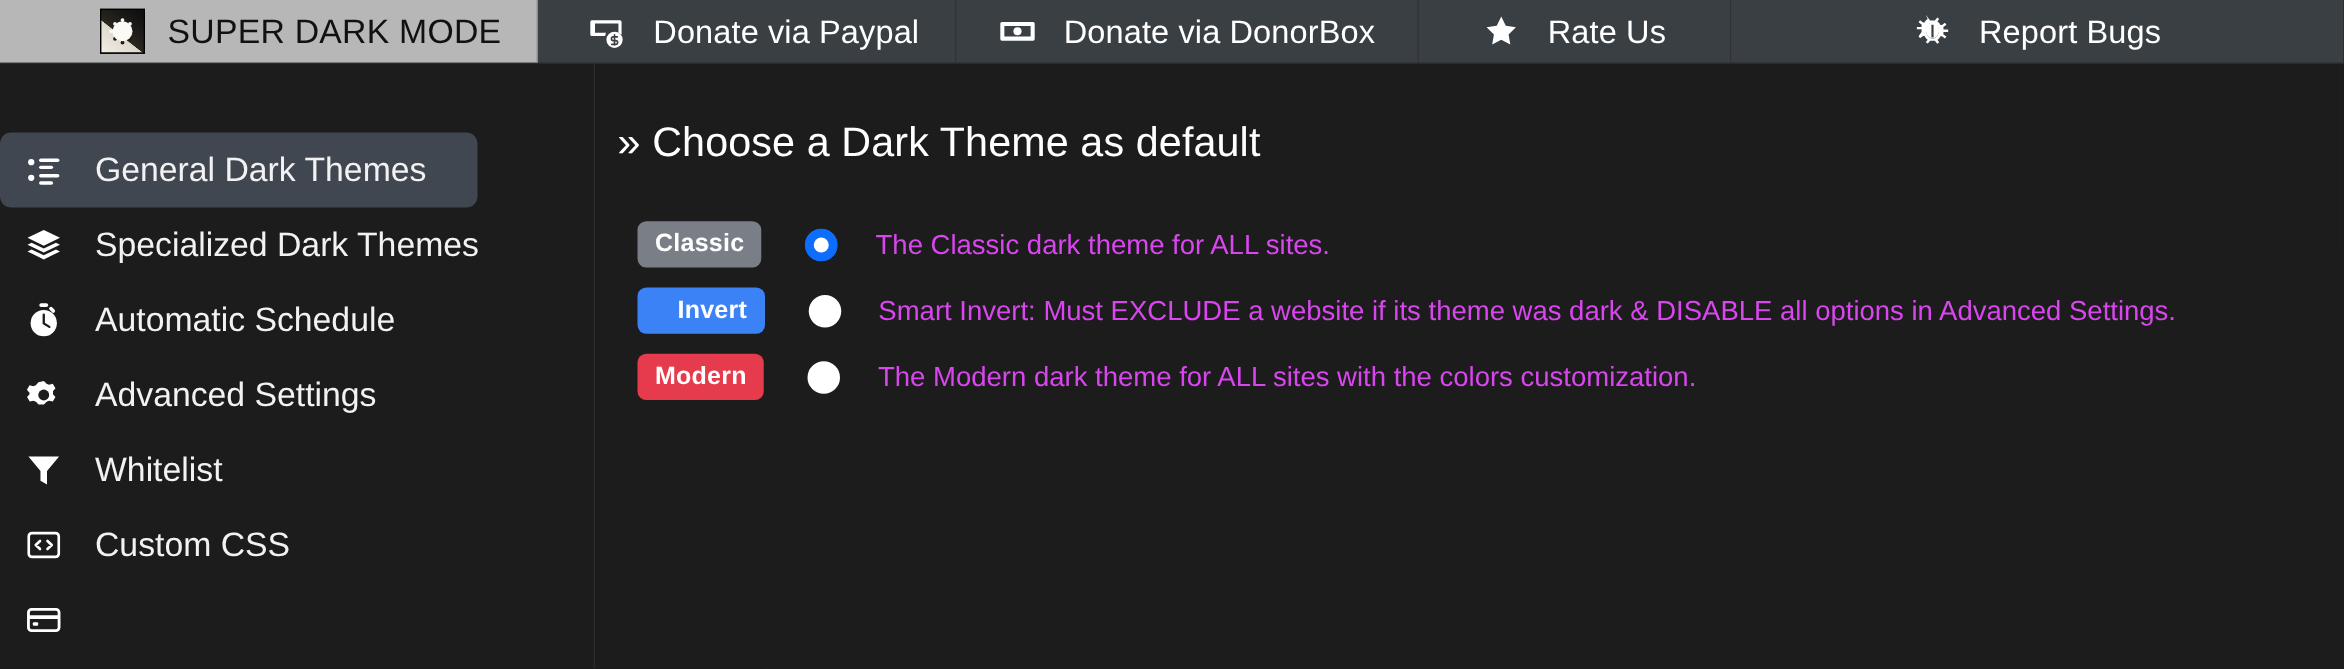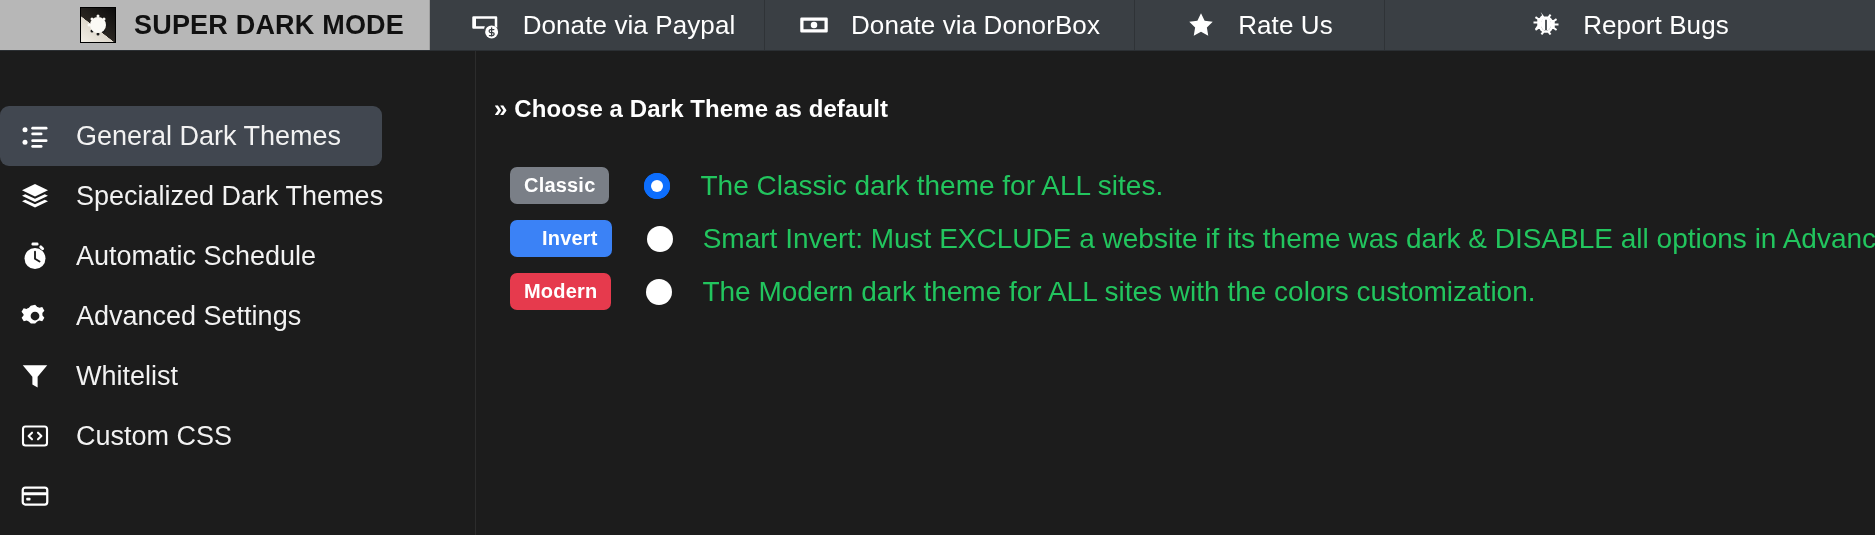--- a/index.html
+++ b/index.html
@@ -46,21 +46,21 @@
     padding: 0 20px;
     white-space: nowrap;
     cursor: pointer;
     user-select: none;
   }
 
   .nav-tab.brand {
     flex: 0 0 430px;
     background: #b7b7b7;
     color: #111111;
-    font-weight: 700;
+    font-weight: 400;
     font-size: 27px;
     letter-spacing: 0.2px;
     gap: 18px;
     justify-content: flex-start;
     padding-left: 80px;
     border-right: 1px solid #9f9f9f;
   }
 
   .nav-tab.t-paypal   { flex: 0 0 335px; padding-left: 32px; }
   .nav-tab.t-donorbox { flex: 0 0 370px; }
@@ -161,22 +161,22 @@
 
   
   .main {
     flex: 1 1 auto;
     padding: 44px 0 0 16px;
     min-width: 0;
   }
 
   .panel-title {
     color: #ffffff;
-    font-size: 24px;
-    font-weight: 700;
+    font-size: 33px;
+    font-weight: 400;
     letter-spacing: 0.1px;
     margin: 0 0 44px 2px;
     white-space: nowrap;
   }
 
   .options { display: flex; flex-direction: column; gap: 16px; }
 
   .option-row {
     display: flex;
     align-items: center;
@@ -218,22 +218,22 @@
   .radio.checked::after {
     content: "";
     position: absolute;
     left: 7px; top: 7px;
     width: 12px; height: 12px;
     border-radius: 50%;
     background: #ffffff;
   }
 
   .option-text {
-    color: #22c55e;
-    font-size: 28px;
+    color: #d946ef;
+    font-size: 22px;
     font-weight: 400;
     margin-left: 30px;
     line-height: 1;
   }
 
   svg { display: block; }
 </style>
 </head>
 <body>
 

